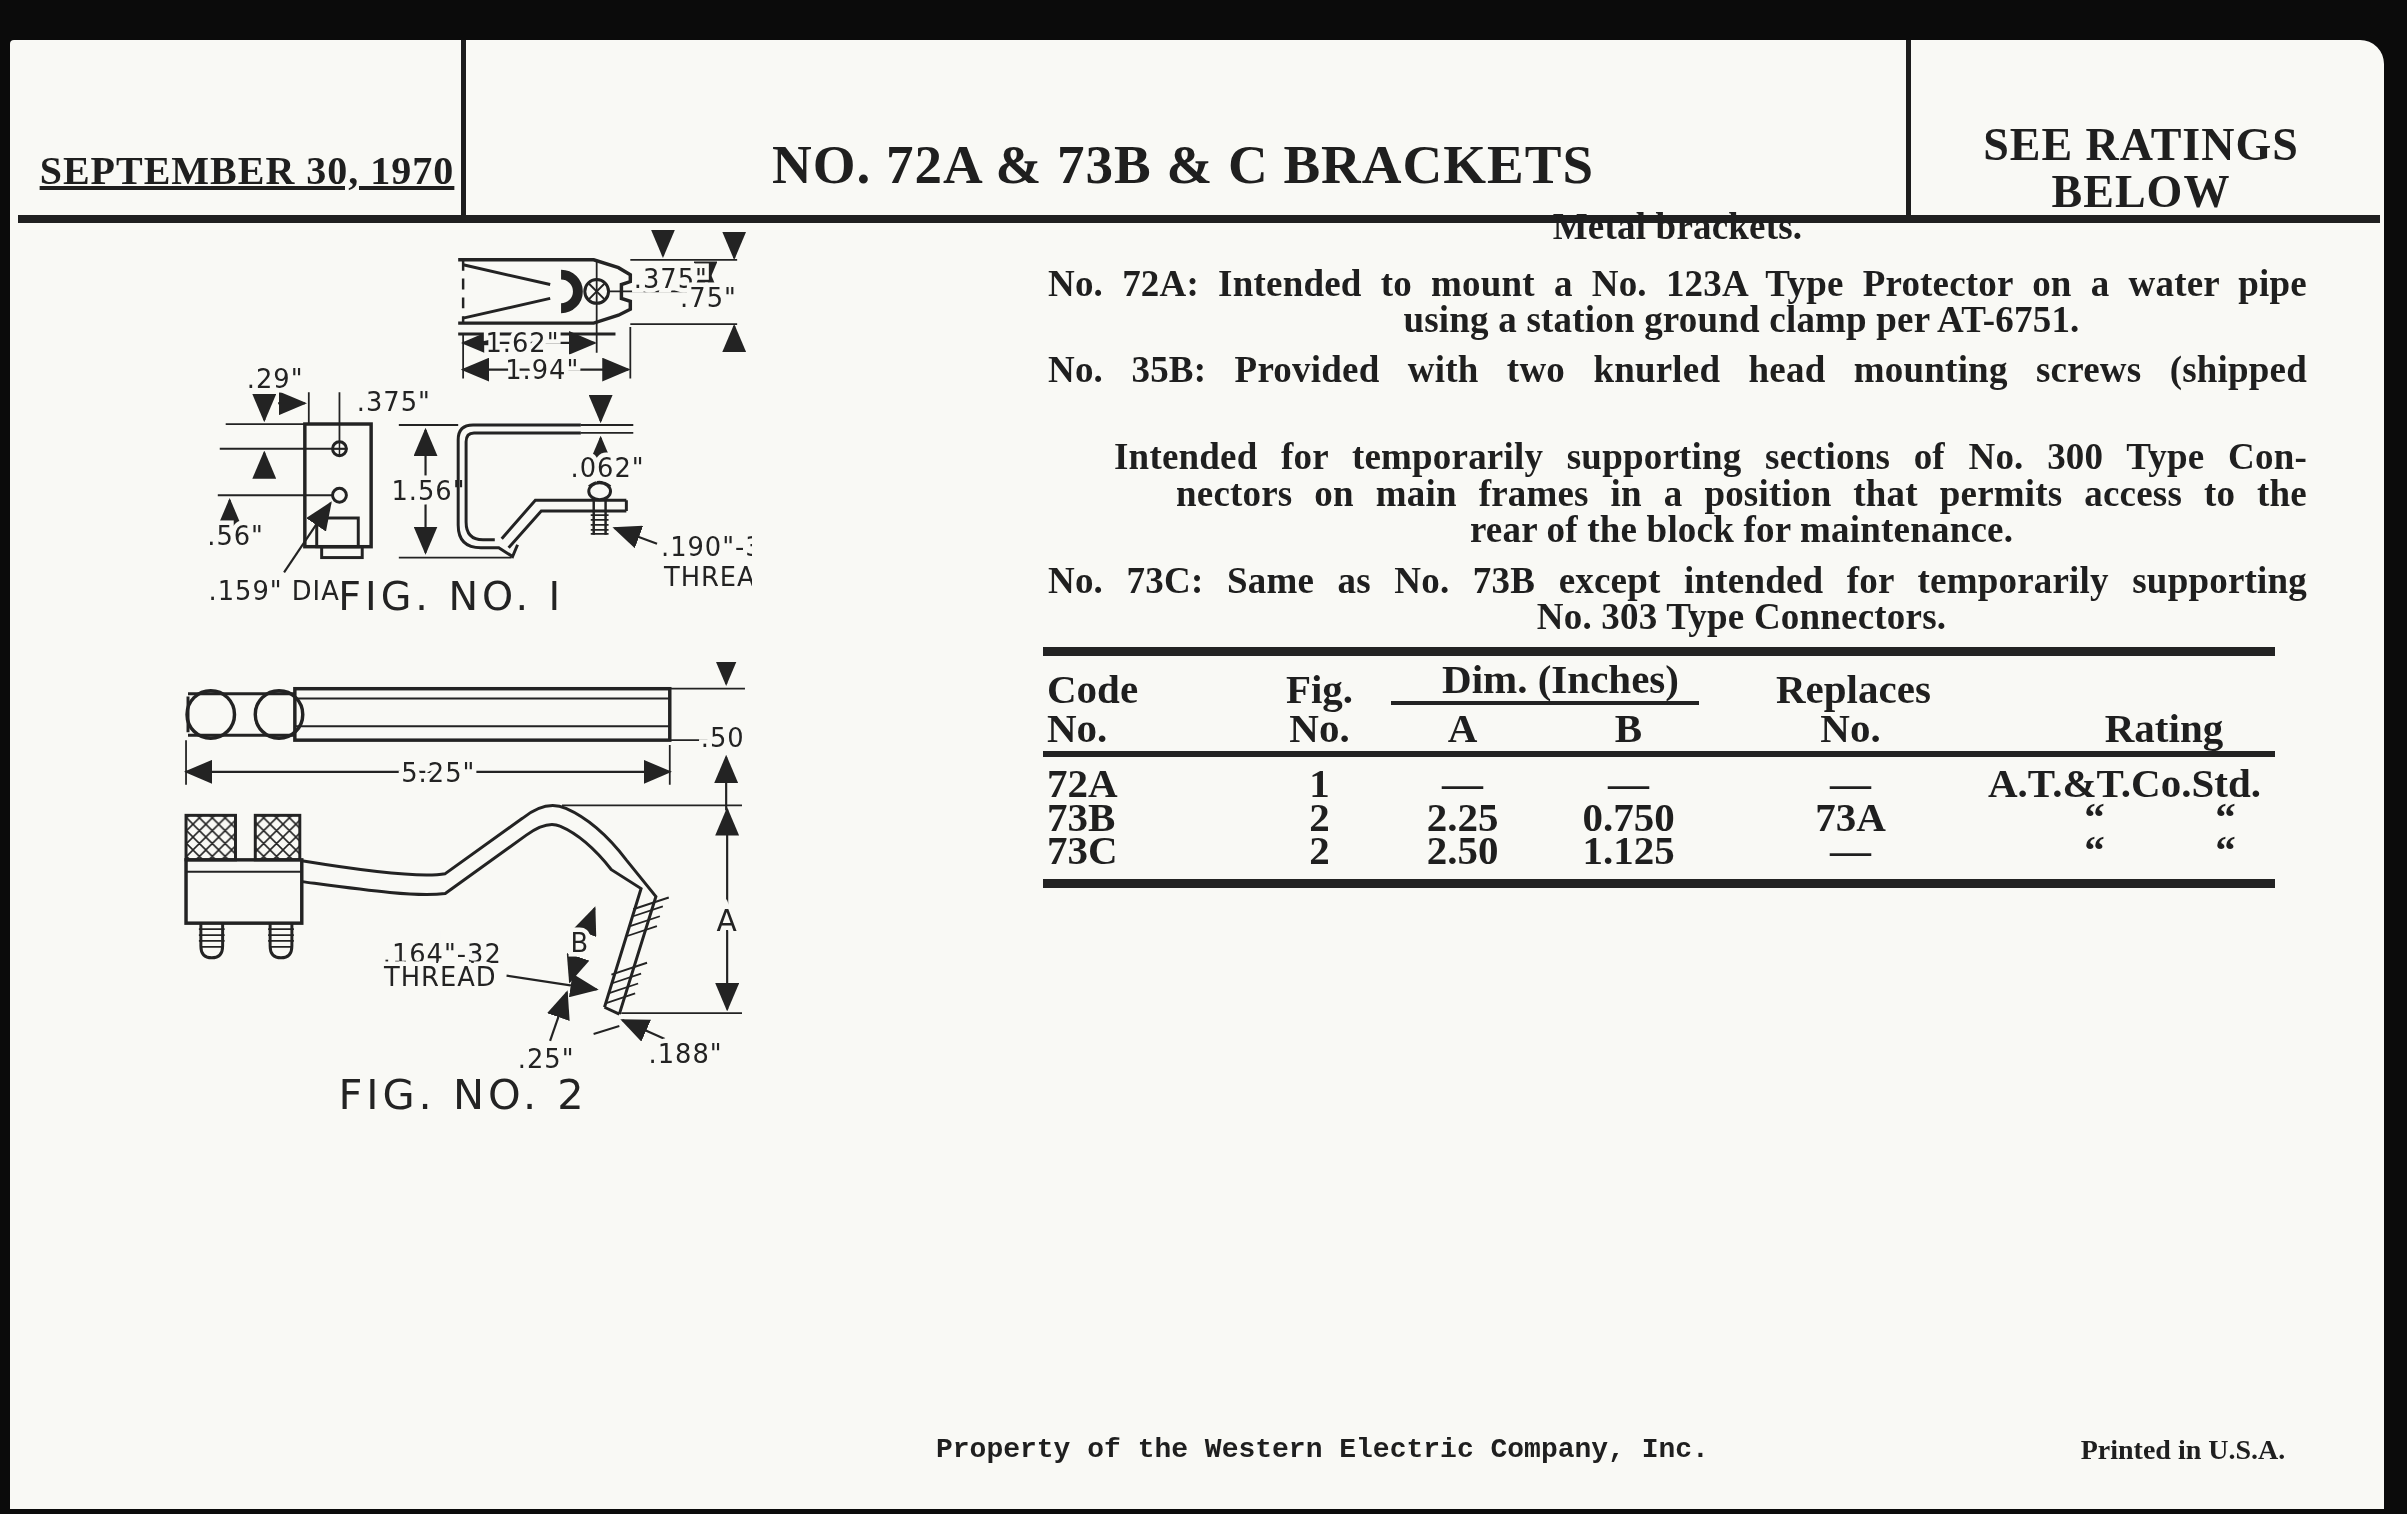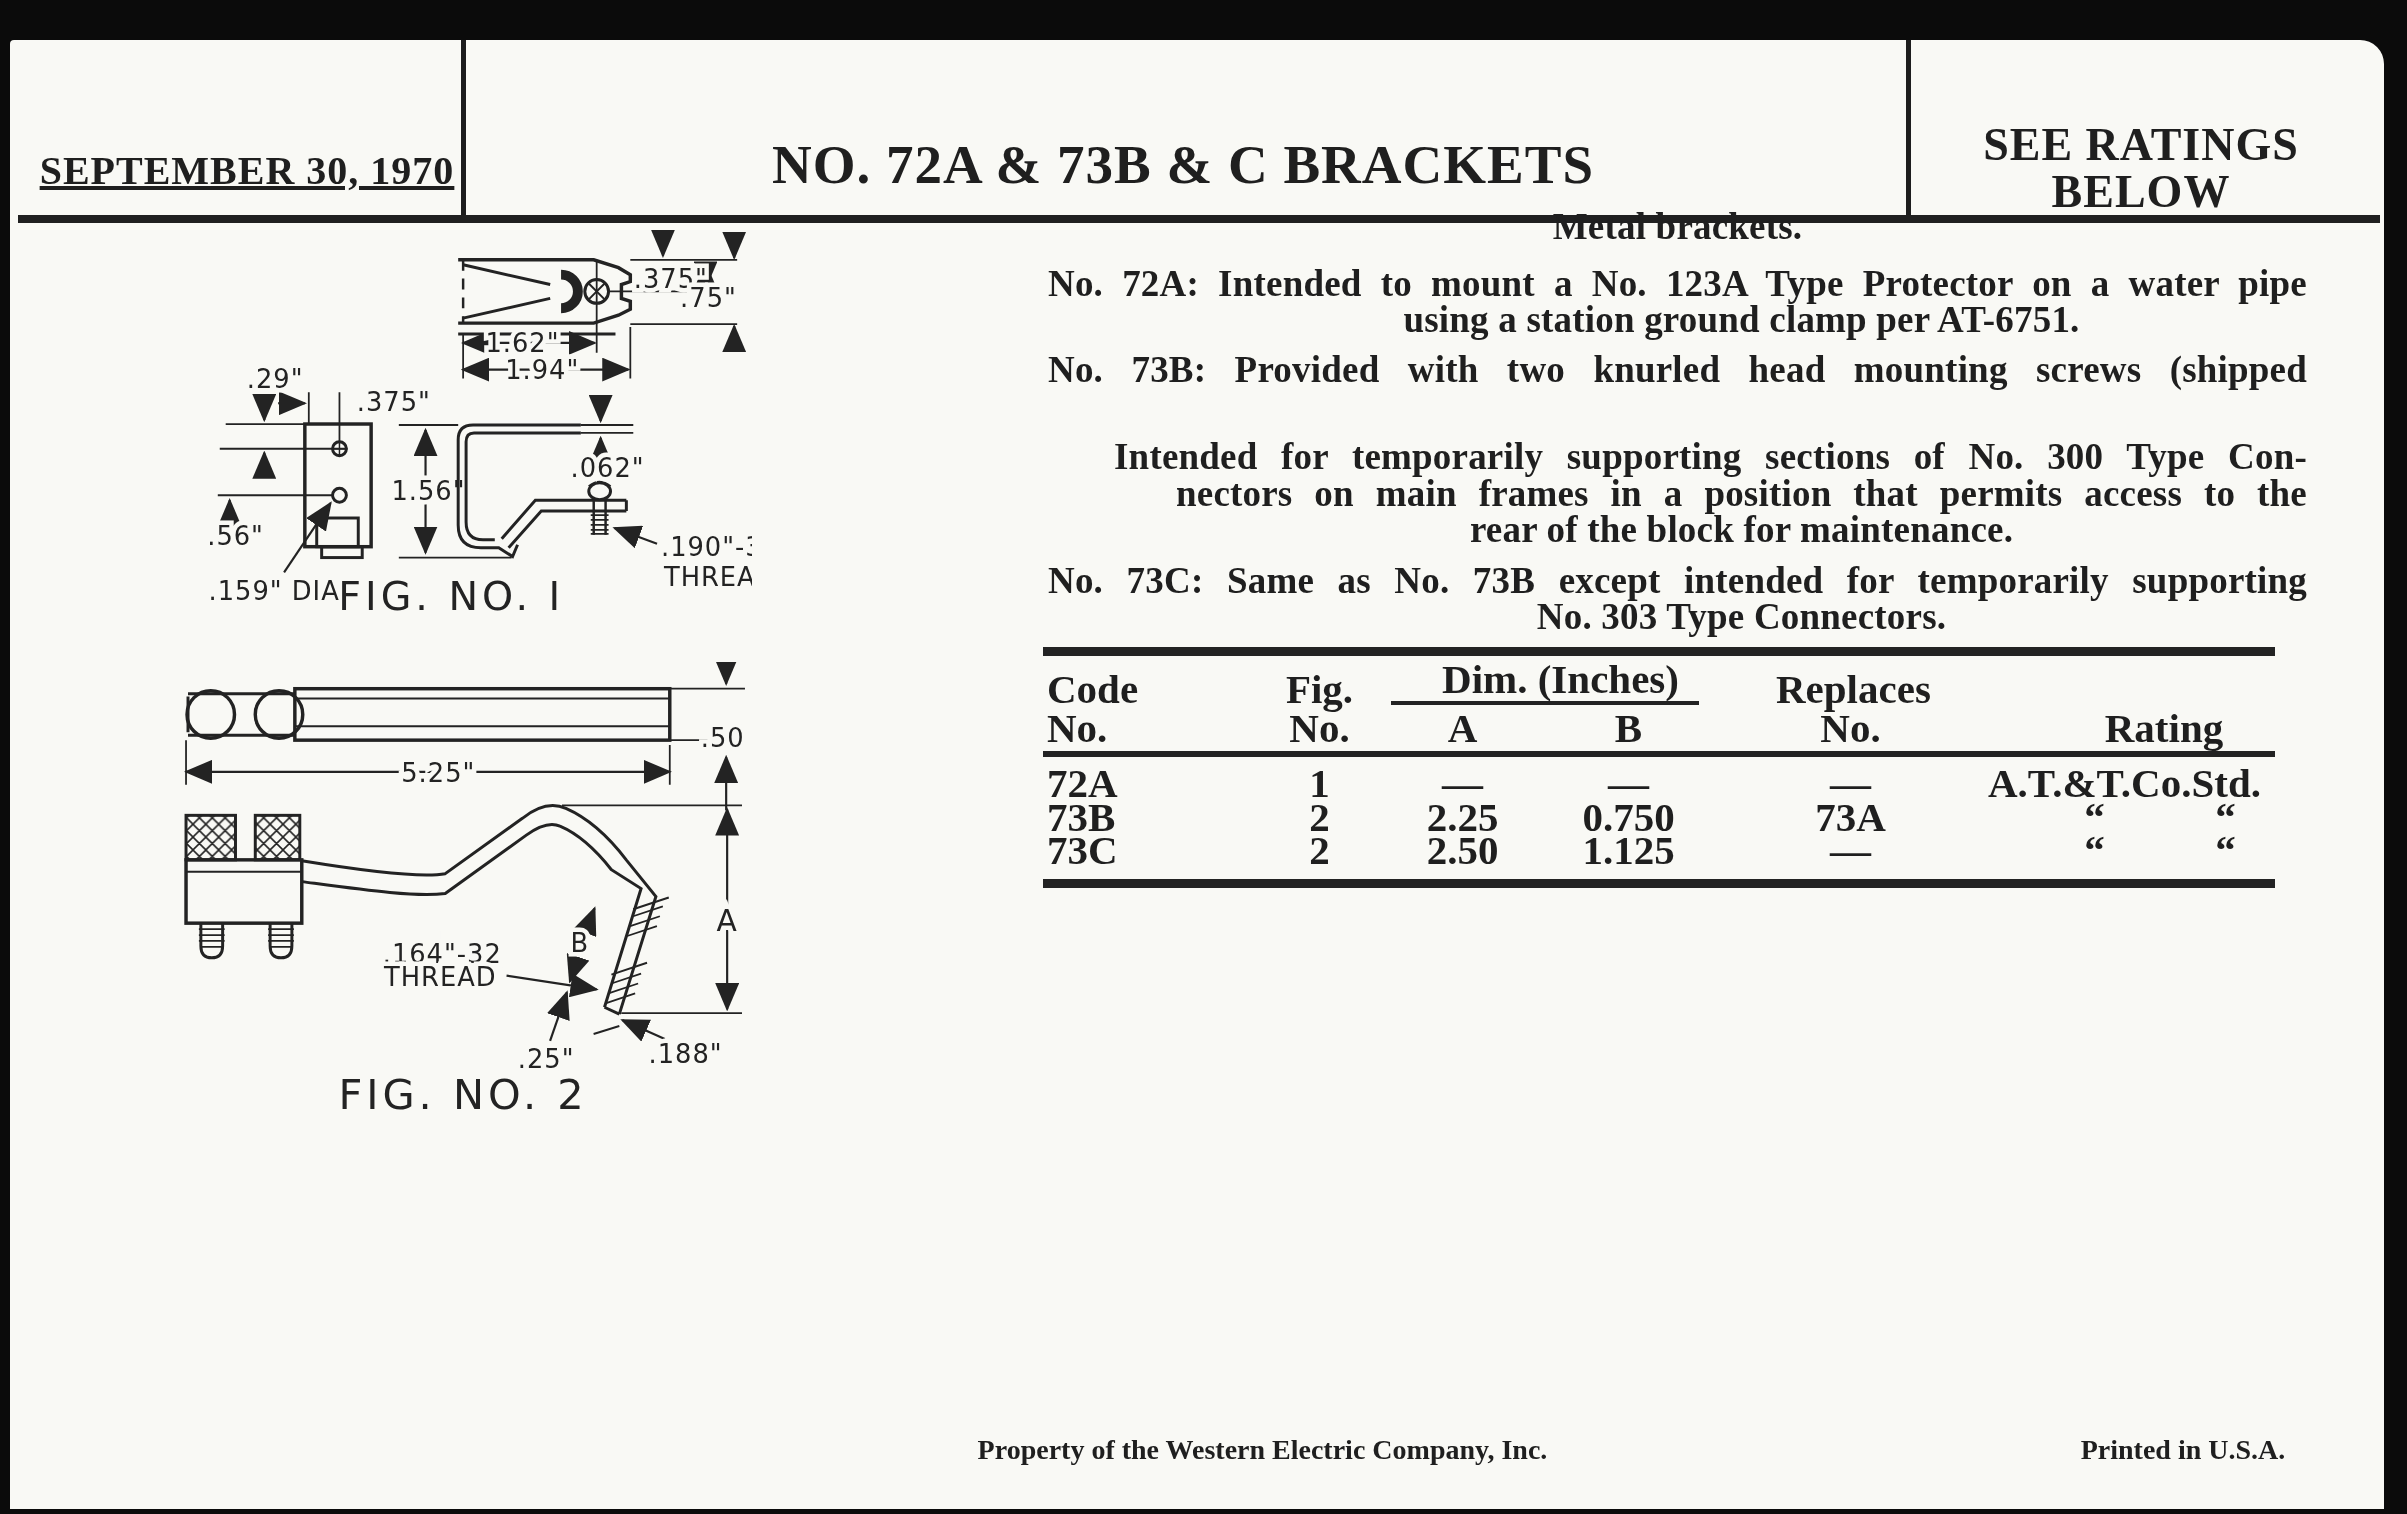--- a/index.html
+++ b/index.html
@@ -56,42 +56,42 @@
   .figsvg{position:absolute;}
   #fig1{left:188px;top:188px;}
   #fig2{left:173px;top:622px;}
   .ln{stroke:#232323;fill:none;}
   .dlb{font-family:"DejaVu Sans", sans-serif;font-size:26px;font-weight:500;letter-spacing:1px;
        fill:#232323;stroke:#f9f9f5;stroke-width:9px;paint-order:stroke;}
   .cap{font-family:"DejaVu Sans", sans-serif;font-size:40px;font-weight:500;letter-spacing:4px;
        fill:#232323;stroke:none;}
   
   .footer-text{position:absolute;top:1394px;font-size:28px;font-weight:700;white-space:nowrap;}
-  .foot-left{left:926px;width:653px;text-align:center;}
+  .foot-left{left:926px;width:653px;text-align:left;font-family:Liberation Mono, monospace;}
   .foot-right{left:2049px;width:248px;text-align:center;}
 </style>
 </head>
 <body>
 
 <div class="page">
 
   <div class="hdr-cell hdr-date">SEPTEMBER 30, 1970</div>
   <div class="vdiv vdiv1"></div>
   <div class="hdr-cell hdr-title">NO. 72A &amp; 73B &amp; C BRACKETS</div>
   <div class="vdiv vdiv2"></div>
   <div class="hdr-cell hdr-ratings">
     <div>SEE RATINGS</div>
     <div>BELOW</div>
   </div>
   <div class="hrule"></div>
 
   <div class="tl m-left" style="top:165px;">Metal brackets.</div>
   <div class="tl m-left just" style="top:222px;">No. 72A: Intended to mount a No. 123A Type Protector on a water pipe</div>
   <div class="tl m-ind" style="top:258px;">using a station ground clamp per AT-6751.</div>
-  <div class="tl m-left just" style="top:308px;">No. 73B: Provided with two knurled head mounting screws (shipped</div>
+  <div class="tl m-left just" style="top:308px;">No. 35B: Provided with two knurled head mounting screws (shipped</div>
   <div class="tl m-note1 just" style="top:395px;">Intended for temporarily supporting sections of No. 300 Type Con-</div>
   <div class="tl m-ind just" style="top:432px;width:1131px;">nectors on main frames in a position that permits access to the</div>
   <div class="tl m-ind" style="top:468px;">rear of the block for maintenance.</div>
   <div class="tl m-left just" style="top:519px;">No. 73C: Same as No. 73B except intended for temporarily supporting</div>
   <div class="tl m-ind" style="top:555px;">No. 303 Type Connectors.</div>
 
   <div class="spec-table">
     <div class="trule top"></div>
     <div class="dim-underline"></div>
 

